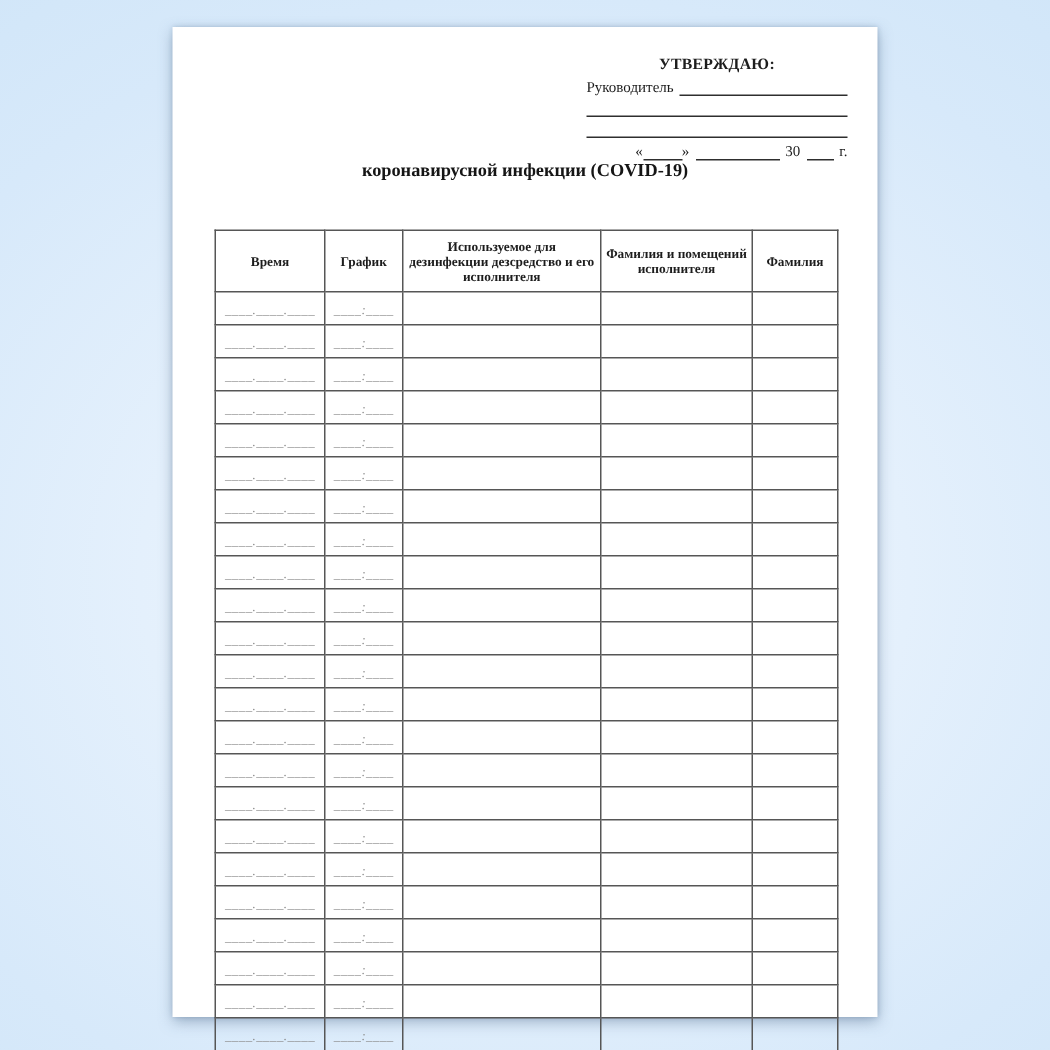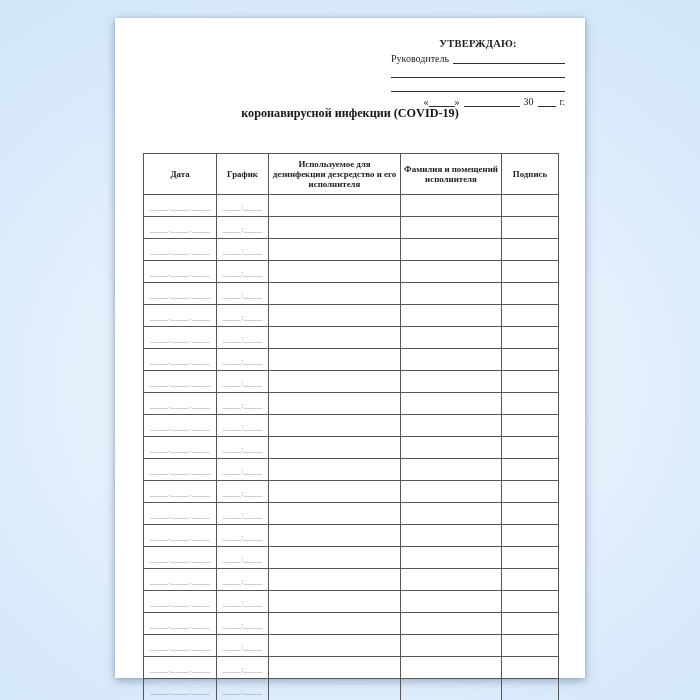--- a/index.html
+++ b/index.html
@@ -51,20 +51,21 @@
     text-align:center; vertical-align:middle; line-height:10.2px;
     padding:1px 2px;
   }
   table.grid tbody td {
     height:19px; padding:0 1px 2px 1px;
     vertical-align:bottom; text-align:center;
   }
   .blank-text {
     font-size:8.6px; color:#8d8d8d; letter-spacing:.3px;
     white-space:nowrap;
+    font-style:italic;
   }
 </style>
 </head>
 <body>
 
 <div class="paper">
 
   <div class="approve">
     <div class="approve-title">УТВЕРЖДАЮ:</div>
     <div class="approve-row">
@@ -99,25 +100,25 @@
   <table class="grid">
     <colgroup>
       <col style="width:73px">
         <col style="width:52px">
         <col style="width:132px">
       <col style="width:101px">
         <col style="width:57px">
     </colgroup>
     <thead>
       <tr>
-        <th>Дата</th>
+        <th>Время</th>
         <th>График</th>
         <th>Используемое для дезинфекции дезсредство и его исполнителя</th>
         <th>Фамилия и помещений исполнителя</th>
-        <th>Подпись</th>
+        <th>Фамилия</th>
       </tr>
     </thead>
     <tbody>
         <tr>
           <td><span class="blank-text">____.____.____</span></td>
           <td><span class="blank-text">____:____</span></td>
           <td></td>
           <td></td>
           <td></td>
         </tr>

